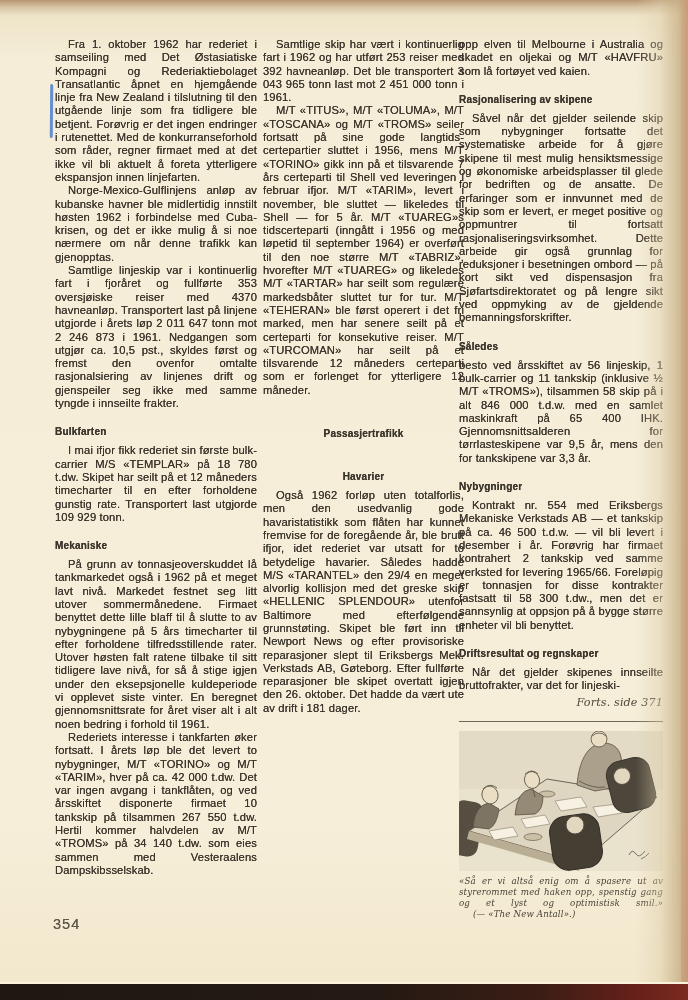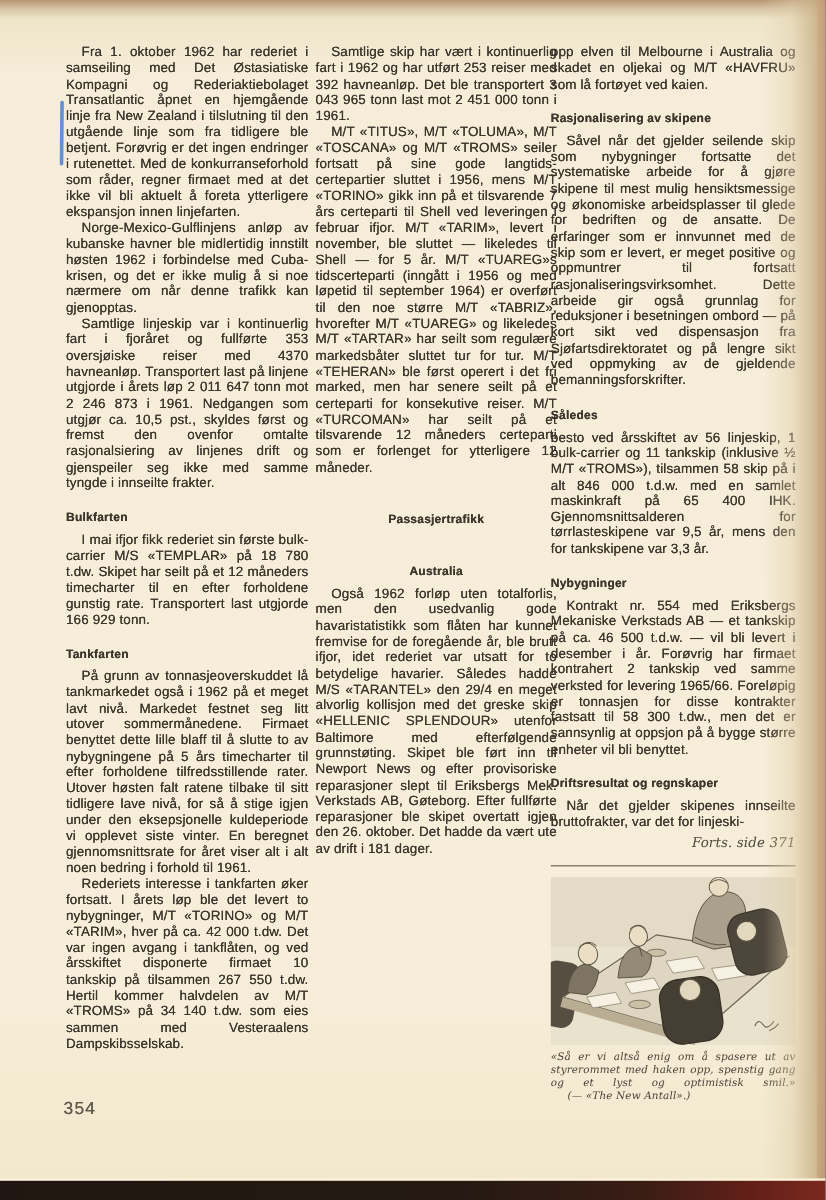--- a/index.html
+++ b/index.html
@@ -66,31 +66,31 @@
 
   <div class="edge-top"></div>
   <div class="edge-right"></div>
   <div class="pen-mark"></div>
 
   <div class="col col1">
     <p class="indent">Fra 1. oktober 1962 har rederiet i samseiling med Det Østasiatiske Kompagni og Rederiaktiebolaget Transatlantic åpnet en hjemgående linje fra New Zealand i tilslutning til den utgående linje som fra tidligere ble betjent. Forøvrig er det ingen endringer i rutenettet. Med de konkurranseforhold som råder, regner firmaet med at det ikke vil bli aktuelt å foreta ytterligere ekspansjon innen linjefarten.</p>
     <p class="indent">Norge-Mexico-Gulflinjens anløp av kubanske havner ble midlertidig innstilt høsten 1962 i forbindelse med Cuba-krisen, og det er ikke mulig å si noe nærmere om når denne trafikk kan gjenopptas.</p>
     <p class="indent">Samtlige linjeskip var i kontinuerlig fart i fjoråret og fullførte 353 oversjøiske reiser med 4370 havneanløp. Transportert last på linjene utgjorde i årets løp 2 011 647 tonn mot 2 246 873 i 1961. Nedgangen som utgjør ca. 10,5 pst., skyldes først og fremst den ovenfor omtalte rasjonalsiering av linjenes drift og gjenspeiler seg ikke med samme tyngde i innseilte frakter.</p>
     <h3>Bulkfarten</h3>
-    <p class="indent">I mai ifjor fikk rederiet sin første bulk-carrier M/S «TEMPLAR» på 18 780 t.dw. Skipet har seilt på et 12 måneders timecharter til en efter forholdene gunstig rate. Transportert last utgjorde 166 929 tonn.</p>
-    <h3>Tankfarten</h3>
+    <p class="indent">I mai ifjor fikk rederiet sin første bulk-carrier M/S «TEMPLAR» på 18 780 t.dw. Skipet har seilt på et 12 måneders timecharter til en efter forholdene gunstig rate. Transportert last utgjorde 109 929 tonn.</p>
+    <h3>Mekaniske</h3>
     <p class="indent">På grunn av tonnasjeoverskuddet lå tankmarkedet også i 1962 på et meget lavt nivå. Markedet festnet seg litt utover sommermånedene. Firmaet benyttet dette lille blaff til å slutte to av nybygningene på 5 års timecharter til efter forholdene tilfredsstillende rater. Utover høsten falt ratene tilbake til sitt tidligere lave nivå, for så å stige igjen under den eksepsjonelle kuldeperiode vi opplevet siste vinter. En beregnet gjennomsnittsrate for året viser alt i alt noen bedring i forhold til 1961.</p>
     <p class="indent">Rederiets interesse i tankfarten øker fortsatt. I årets løp ble det levert to nybygninger, M/T «TORINO» og M/T «TARIM», hver på ca. 42 000 t.dw. Det var ingen avgang i tankflåten, og ved årsskiftet disponerte firmaet 10 tankskip på tilsammen 267 550 t.dw. Hertil kommer halvdelen av M/T «TROMS» på 34 140 t.dw. som eies sammen med Vesteraalens Dampskibsselskab.</p>
   </div>
 
   <div class="col col2">
     <p class="indent">Samtlige skip har vært i kontinuerlig fart i 1962 og har utført 253 reiser med 392 havneanløp. Det ble transportert 3 043 965 tonn last mot 2 451 000 tonn i 1961.</p>
     <p class="indent">M/T «TITUS», M/T «TOLUMA», M/T «TOSCANA» og M/T «TROMS» seiler fortsatt på sine gode langtids-certepartier sluttet i 1956, mens M/T «TORINO» gikk inn på et tilsvarende 7 års certeparti til Shell ved leveringen i februar ifjor. M/T «TARIM», levert i november, ble sluttet — likeledes til Shell — for 5 år. M/T «TUAREG»s tidscerteparti (inngått i 1956 og med løpetid til september 1964) er overført til den noe større M/T «TABRIZ», hvorefter M/T «TUAREG» og likeledes M/T «TARTAR» har seilt som regulære markedsbåter sluttet tur for tur. M/T «TEHERAN» ble først operert i det fri marked, men har senere seilt på et certeparti for konsekutive reiser. M/T «TURCOMAN» har seilt på et tilsvarende 12 måneders certeparti som er forlenget for ytterligere 12 måneder.</p>
     <h3 class="big-gap">Passasjertrafikk</h3>
-    <h3 class="big-gap">Australia</h3>
+    <h3 class="big-gap">Havarier</h3>
     <p class="indent">Også 1962 forløp uten totalforlis, men den usedvanlig gode havaristatistikk som flåten har kunnet fremvise for de foregående år, ble brutt ifjor, idet rederiet var utsatt for to betydelige havarier. Således hadde M/S «TARANTEL» den 29/4 en meget alvorlig kollisjon med det greske skip «HELLENIC SPLENDOUR» utenfor Baltimore med efterfølgende grunnstøting. Skipet ble ført inn til Newport News og efter provisoriske reparasjoner slept til Eriksbergs Mek. Verkstads AB, Gøteborg. Efter fullførte reparasjoner ble skipet overtatt igjen den 26. oktober. Det hadde da vært ute av drift i 181 dager.</p>
   </div>
 
   <div class="col col3">
     <p>opp elven til Melbourne i Australia og skadet en oljekai og M/T «HAVFRU» som lå fortøyet ved kaien.</p>
     <h3>Rasjonalisering av skipene</h3>
     <p class="indent">Såvel når det gjelder seilende skip som nybygninger fortsatte det systematiske arbeide for å gjøre skipene til mest mulig hensiktsmessige og økonomiske arbeidsplasser til glede for bedriften og de ansatte. De erfaringer som er innvunnet med de skip som er levert, er meget positive og oppmuntrer til fortsatt rasjonaliseringsvirksomhet. Dette arbeide gir også grunnlag for reduksjoner i besetningen ombord — på kort sikt ved dispensasjon fra Sjøfartsdirektoratet og på lengre sikt ved oppmyking av de gjeldende bemanningsforskrifter.</p>
     <h3>Således</h3>
     <p>besto ved årsskiftet av 56 linjeskip, 1 bulk-carrier og 11 tankskip (inklusive ½ M/T «TROMS»), tilsammen 58 skip på i alt 846 000 t.d.w. med en samlet maskinkraft på 65 400 IHK. Gjennomsnittsalderen for tørrlasteskipene var 9,5 år, mens den for tankskipene var 3,3 år.</p>
     <h3>Nybygninger</h3>

